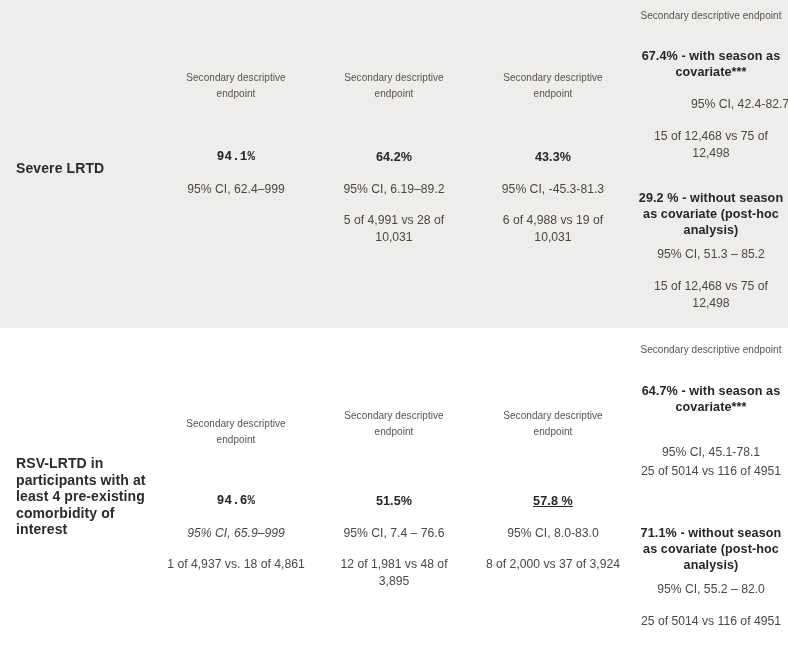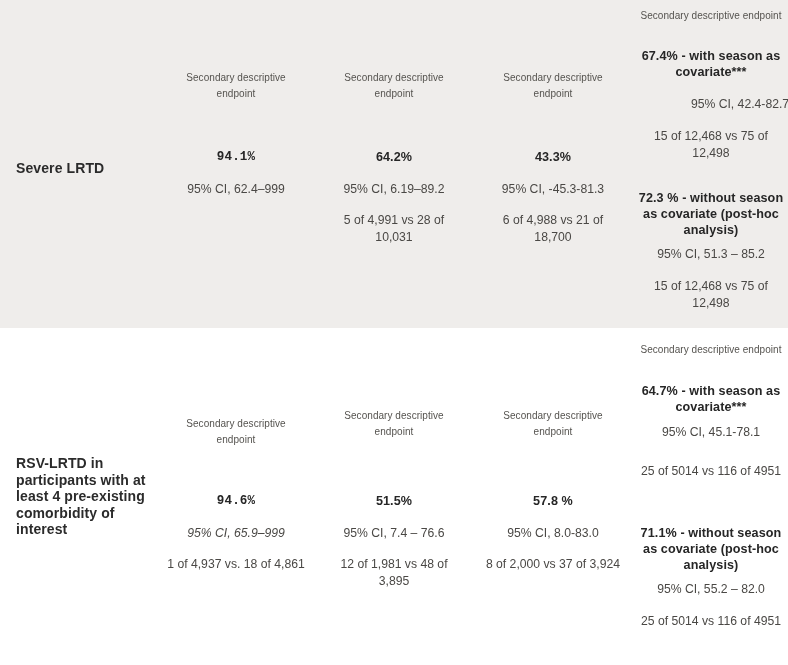--- a/index.html
+++ b/index.html
@@ -87,52 +87,52 @@
     <div class="cell cell-ci wide" style="left:166px; top:181px;">95% CI, 62.4–999</div>
 
     <div class="cell cell-head wide" style="left:324px; top:70px;">Secondary descriptive endpoint</div>
     <div class="cell cell-value wide" style="left:324px; top:149px;">64.2%</div>
     <div class="cell cell-ci wide" style="left:324px; top:181px;">95% CI, 6.19–89.2</div>
     <div class="cell cell-counts wide" style="left:324px; top:212px;">5 of 4,991 vs 28 of 10,031</div>
 
     <div class="cell cell-head wide" style="left:483px; top:70px;">Secondary descriptive endpoint</div>
     <div class="cell cell-value wide" style="left:483px; top:149px;">43.3%</div>
     <div class="cell cell-ci wide" style="left:483px; top:181px;">95% CI, -45.3-81.3</div>
-    <div class="cell cell-counts wide" style="left:483px; top:212px;">6 of 4,988 vs 21 of 18,700</div>
+    <div class="cell cell-counts wide" style="left:483px; top:212px;">6 of 4,988 vs 19 of 10,031</div>
 
     <div class="cell cell-head narrow" style="left:637px; top:8px;">Secondary descriptive endpoint</div>
     <div class="cell cell-value narrow" style="left:637px; top:48px;">67.4% - with season as covariate***</div>
     <div class="cell cell-ci narrow" style="left:666px; top:96px;">95% CI, 42.4-82.7</div>
     <div class="cell cell-counts narrow" style="left:637px; top:128px;">15 of 12,468 vs 75 of 12,498</div>
-    <div class="cell cell-value narrow" style="left:637px; top:190px;">72.3 % - without season as covariate (post-hoc analysis)</div>
+    <div class="cell cell-value narrow" style="left:637px; top:190px;">29.2 % - without season as covariate (post-hoc analysis)</div>
     <div class="cell cell-ci narrow" style="left:637px; top:246px;">95% CI, 51.3 – 85.2</div>
     <div class="cell cell-counts narrow" style="left:637px; top:278px;">15 of 12,468 vs 75 of 12,498</div>
   </div>
 
   <div class="row-band plain" style="top: 328px; height: 337px; background: rgb(255, 255, 255);">
 
     <div class="row-label" style="top:127px;">RSV-LRTD in participants with at least 4 pre-existing comorbidity of interest</div>
 
     <div class="cell cell-head wide" style="left:166px; top:88px;">Secondary descriptive endpoint</div>
     <div class="cell cell-value wide" style="left:166px; top:165px;font-family:Liberation Mono, monospace;">94.6%</div>
     <div class="cell cell-ci wide" style="left:166px; top:197px;font-style:italic;">95% CI, 65.9–999</div>
     <div class="cell cell-counts wide" style="left:166px; top:228px;">1 of 4,937 vs. 18 of 4,861</div>
 
     <div class="cell cell-head wide" style="left:324px; top:80px;">Secondary descriptive endpoint</div>
     <div class="cell cell-value wide" style="left:324px; top:165px;">51.5%</div>
     <div class="cell cell-ci wide" style="left:324px; top:197px;">95% CI, 7.4 – 76.6</div>
     <div class="cell cell-counts wide" style="left:324px; top:228px;">12 of 1,981 vs 48 of 3,895</div>
 
     <div class="cell cell-head wide" style="left:483px; top:80px;">Secondary descriptive endpoint</div>
-    <div class="cell cell-value wide" style="left:483px; top:165px;">57.8 %</div>
+    <div class="cell cell-value wide" style="left:483px; top:165px;text-decoration:underline;">57.8 %</div>
     <div class="cell cell-ci wide" style="left:483px; top:197px;">95% CI, 8.0-83.0</div>
     <div class="cell cell-counts wide" style="left:483px; top:228px;">8 of 2,000 vs 37 of 3,924</div>
 
     <div class="cell cell-head narrow" style="left:637px; top:14px;">Secondary descriptive endpoint</div>
     <div class="cell cell-value narrow" style="left:637px; top:55px;">64.7% - with season as covariate***</div>
-    <div class="cell cell-ci narrow" style="left:637px; top:96px;">95% CI, 45.1-78.1</div>
+    <div class="cell cell-ci narrow" style="left:637px; top:116px;">95% CI, 45.1-78.1</div>
     <div class="cell cell-counts narrow" style="left:637px; top:135px;">25 of 5014 vs 116 of 4951</div>
     <div class="cell cell-value narrow" style="left:637px; top:197px;">71.1% - without season as covariate (post-hoc analysis)</div>
     <div class="cell cell-ci narrow" style="left:637px; top:253px;">95% CI, 55.2 – 82.0</div>
     <div class="cell cell-counts narrow" style="left:637px; top:285px;">25 of 5014 vs 116 of 4951</div>
   </div>
 
 </div>
 
 </body></html>

